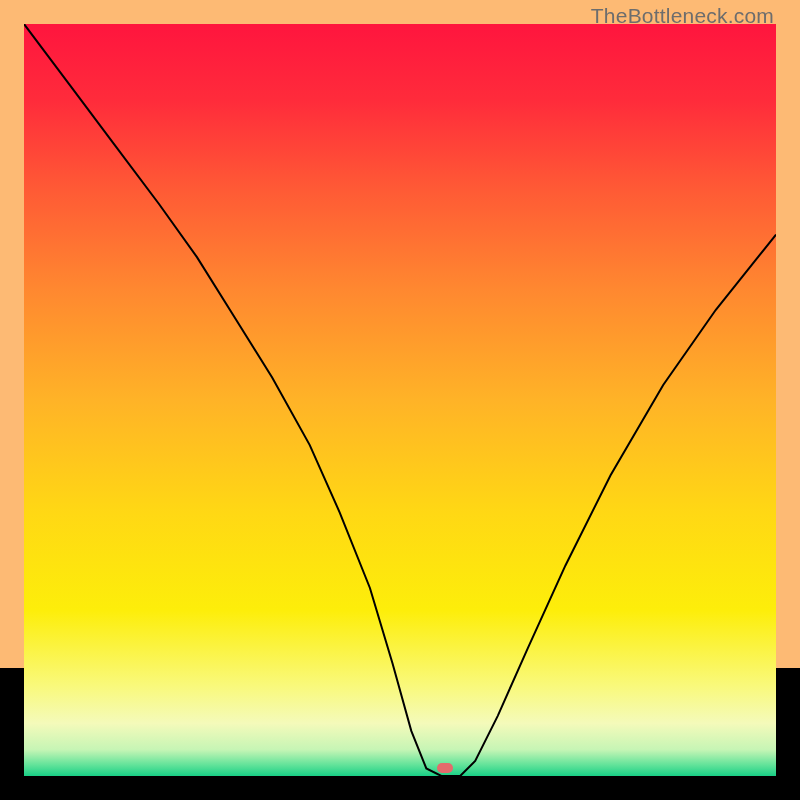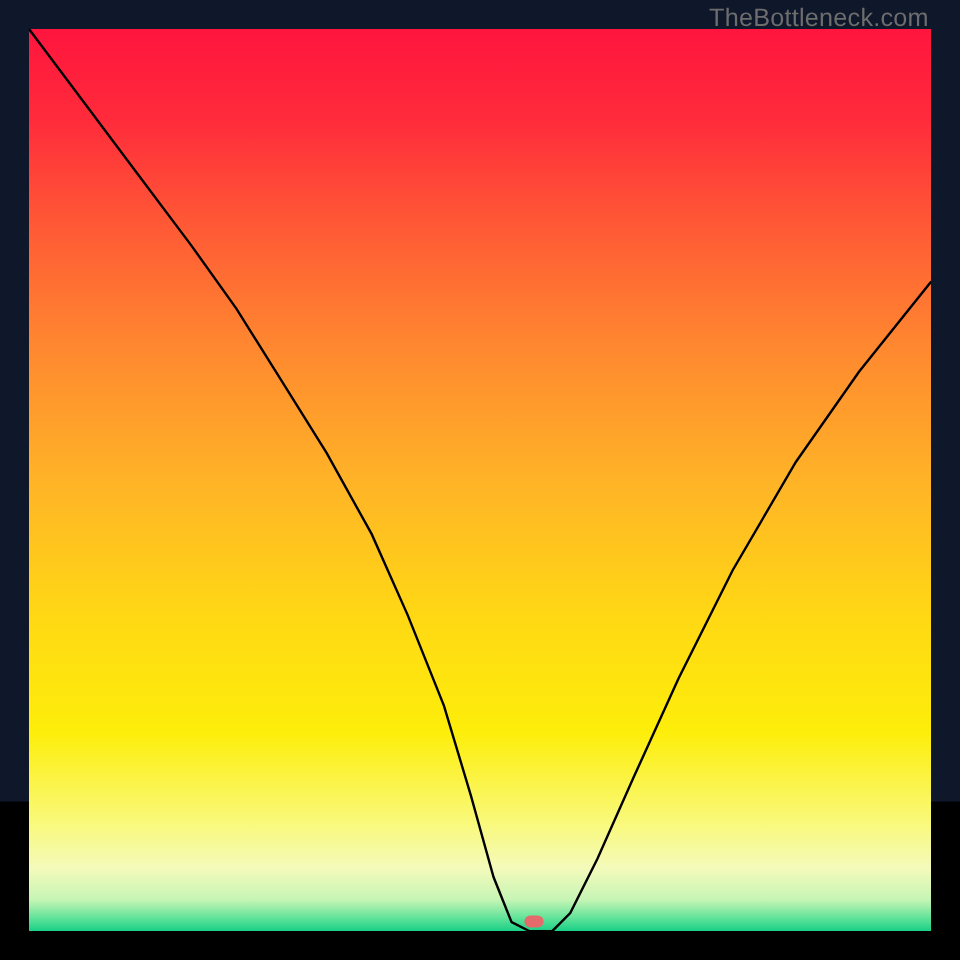--- a/index.html
+++ b/index.html
@@ -8,21 +8,21 @@
     width: 800px;
     height: 800px;
     background: #000;
     overflow: hidden;
     font-family: Arial, Helvetica, sans-serif;
   }
   .stage {
     position: relative;
     width: 800px;
     height: 668px;
-    background: #0f172a;
+    background: #fdba74;
   }
   .plot {
     position: absolute;
     left: 24px;
     top: 24px;
     width: 752px;
     height: 752px;
     overflow: hidden;
   }
   .gradient {

